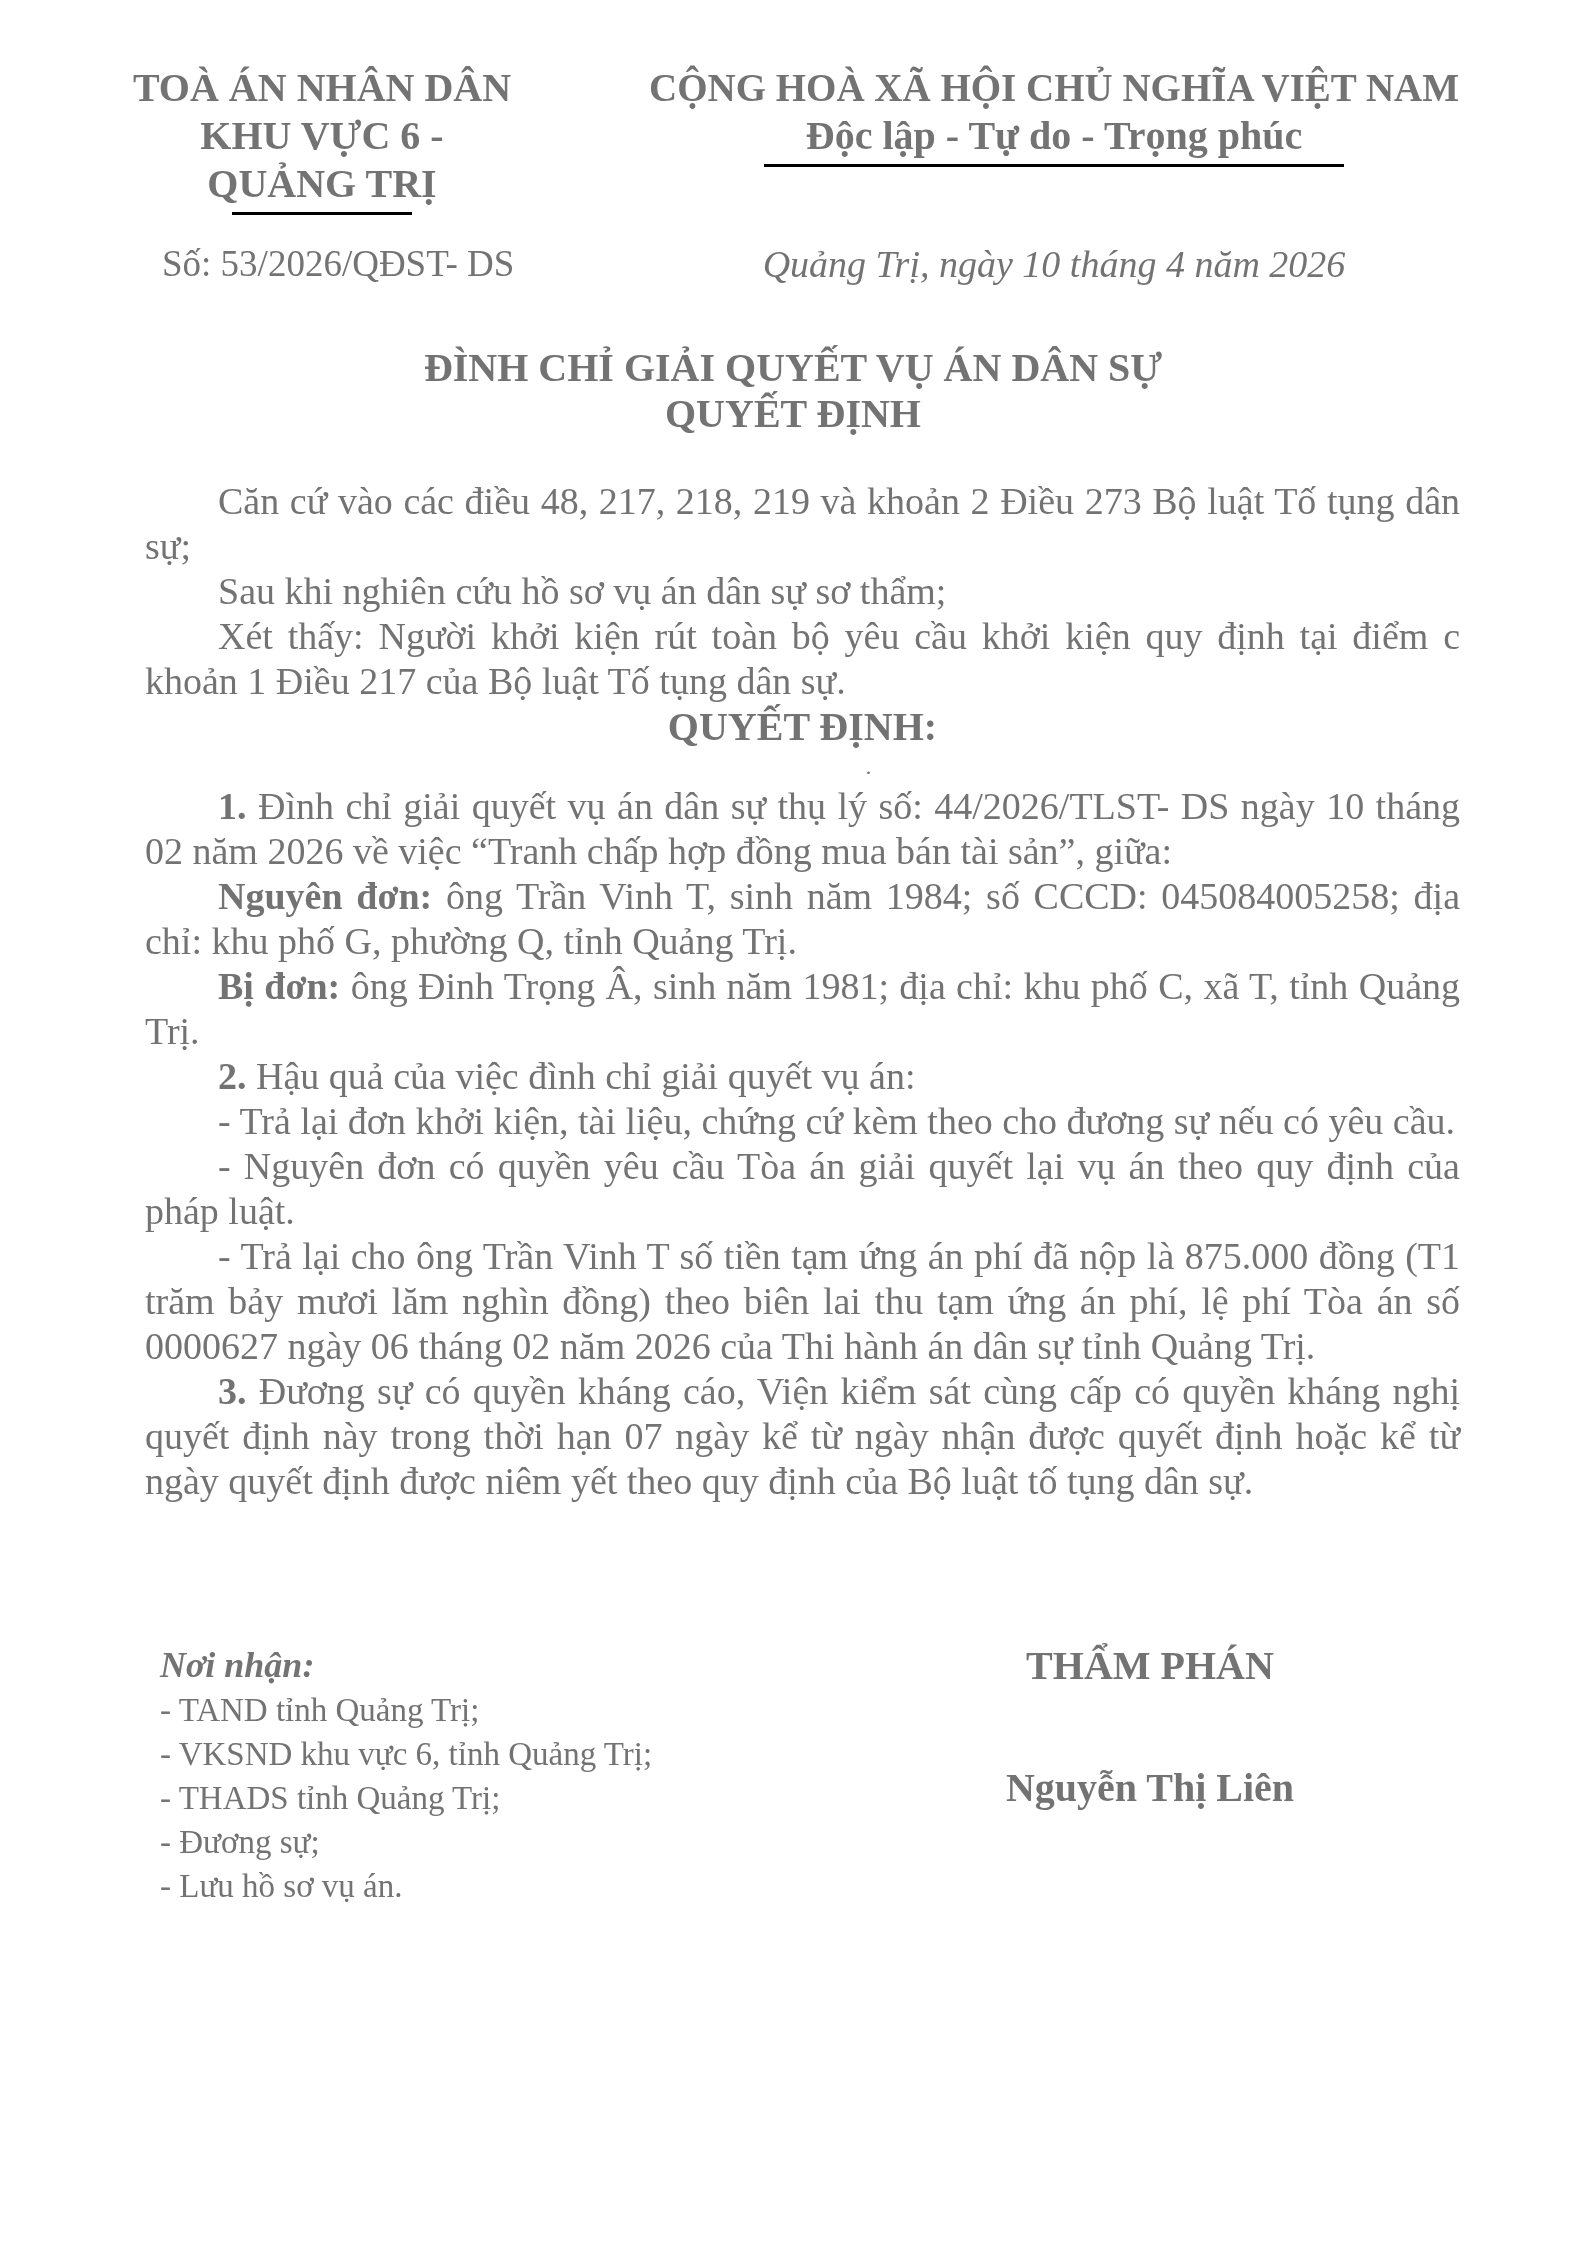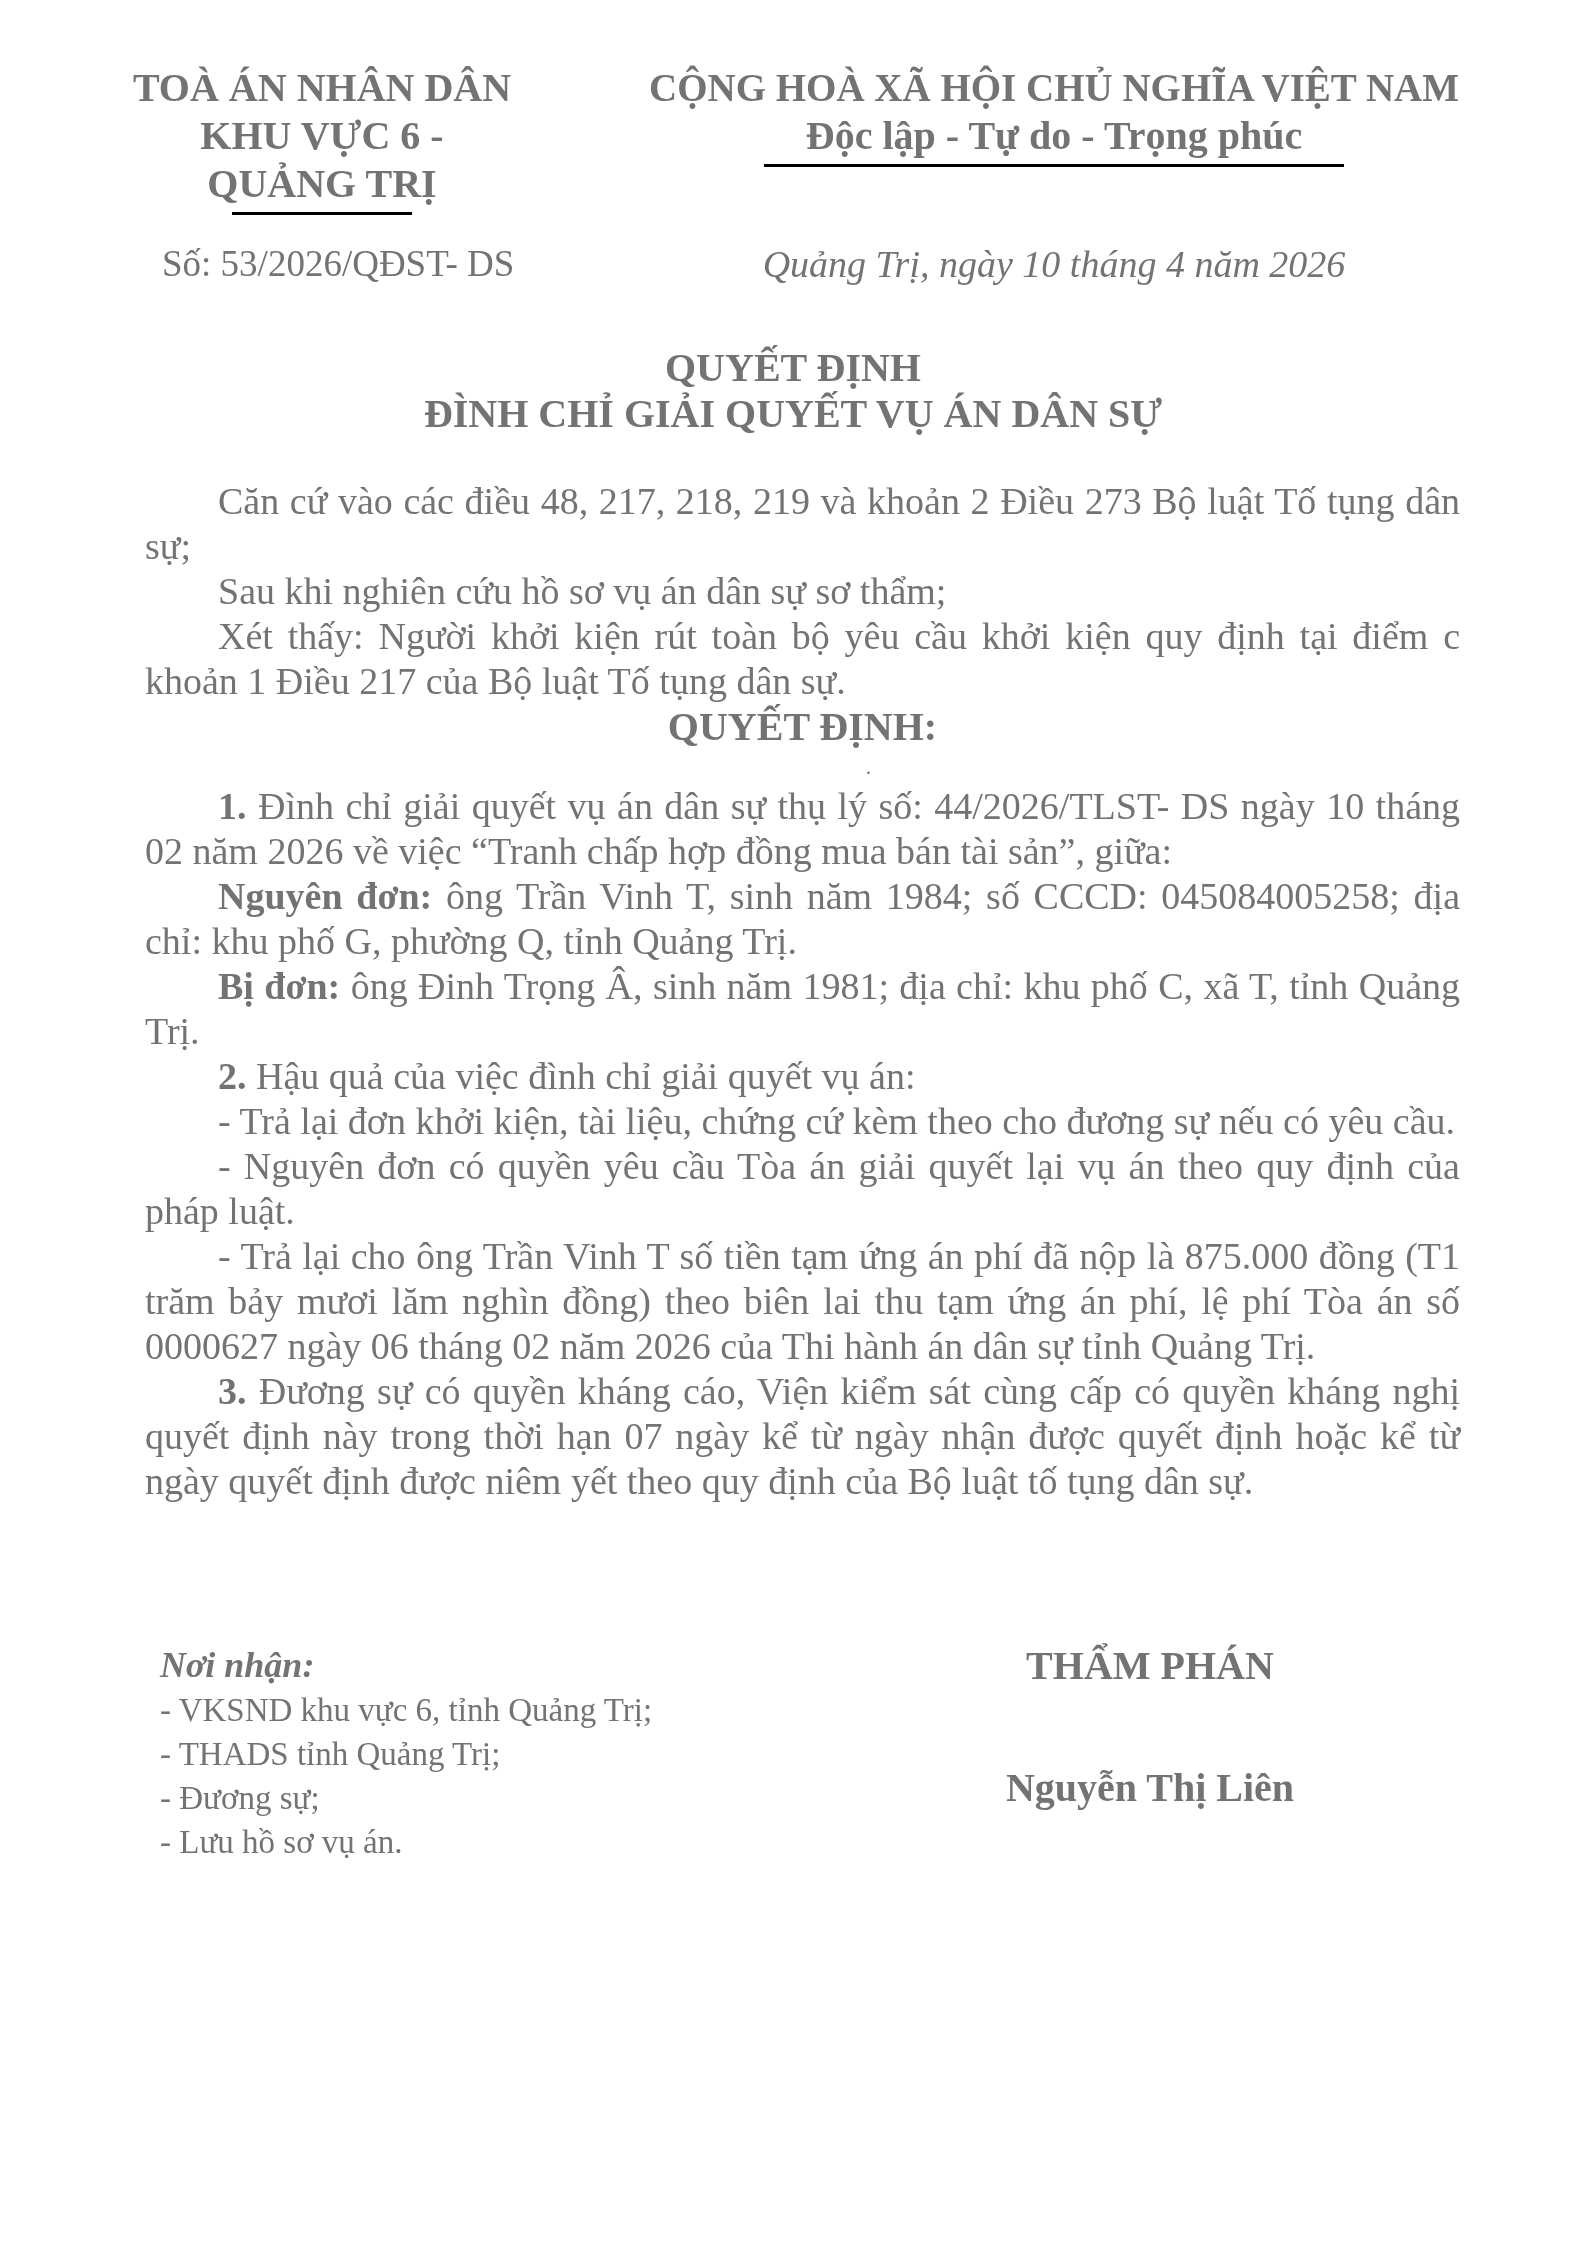--- a/index.html
+++ b/index.html
@@ -74,22 +74,22 @@
       <div class="rule rule-nation"></div>
     </div>
   </div>
 
   <div class="num-row">
     <div class="doc-number">Số: 53/2026/QĐST- DS</div>
     <div class="date-line">Quảng Trị, ngày 10 tháng 4 năm 2026</div>
   </div>
 
   <div class="title-block">
+    <div>ĐÌNH CHỈ GIẢI QUYẾT VỤ ÁN DÂN SỰ</div>
     <div>QUYẾT ĐỊNH</div>
-    <div>ĐÌNH CHỈ GIẢI QUYẾT VỤ ÁN DÂN SỰ</div>
   </div>
 
   <div class="body-col">
     <p>Căn cứ vào các điều 48, 217, 218, 219 và khoản 2 Điều 273 Bộ luật Tố tụng dân sự;</p>
     <p>Sau khi nghiên cứu hồ sơ vụ án dân sự sơ thẩm;</p>
     <p>Xét thấy: Người khởi kiện rút toàn bộ yêu cầu khởi kiện quy định tại điểm c khoản 1 Điều 217 của Bộ luật Tố tụng dân sự.</p>
 
     <p class="section-heading">QUYẾT ĐỊNH:</p>
     <p class="artifact-dot">.</p>
 
@@ -99,20 +99,21 @@
     <p><span class="lead">2.</span> <span>Hậu quả của việc đình chỉ giải quyết vụ án:</span></p>
     <p>- Trả lại đơn khởi kiện, tài liệu, chứng cứ kèm theo cho đương sự nếu có yêu cầu.</p>
     <p>- Nguyên đơn có quyền yêu cầu Tòa án giải quyết lại vụ án theo quy định của pháp luật.</p>
     <p>- Trả lại cho ông Trần Vinh T số tiền tạm ứng án phí đã nộp là 875.000 đồng (T1 trăm bảy mươi lăm nghìn đồng) theo biên lai thu tạm ứng án phí, lệ phí Tòa án số 0000627 ngày 06 tháng 02 năm 2026 của Thi hành án dân sự tỉnh Quảng Trị.</p>
     <p><span class="lead">3.</span> <span>Đương sự có quyền kháng cáo, Viện kiểm sát cùng cấp có quyền kháng nghị quyết định này trong thời hạn 07 ngày kể từ ngày nhận được quyết định hoặc kể từ ngày quyết định được niêm yết theo quy định của Bộ luật tố tụng dân sự.</span></p>
   </div>
 
   <div class="footer-row">
     <div class="recipients">
       <div class="recipients-label">Nơi nhận:</div>
+      <div>- TAND tỉnh Quảng Trị;</div>
       <div>- VKSND khu vực 6, tỉnh Quảng Trị;</div>
       <div>- THADS tỉnh Quảng Trị;</div>
       <div>- Đương sự;</div>
       <div>- Lưu hồ sơ vụ án.</div>
     </div>
     <div class="sign-block">
       <div class="signer-title">THẨM PHÁN</div>
       <div class="signer-name">Nguyễn Thị Liên</div>
     </div>
   </div>

